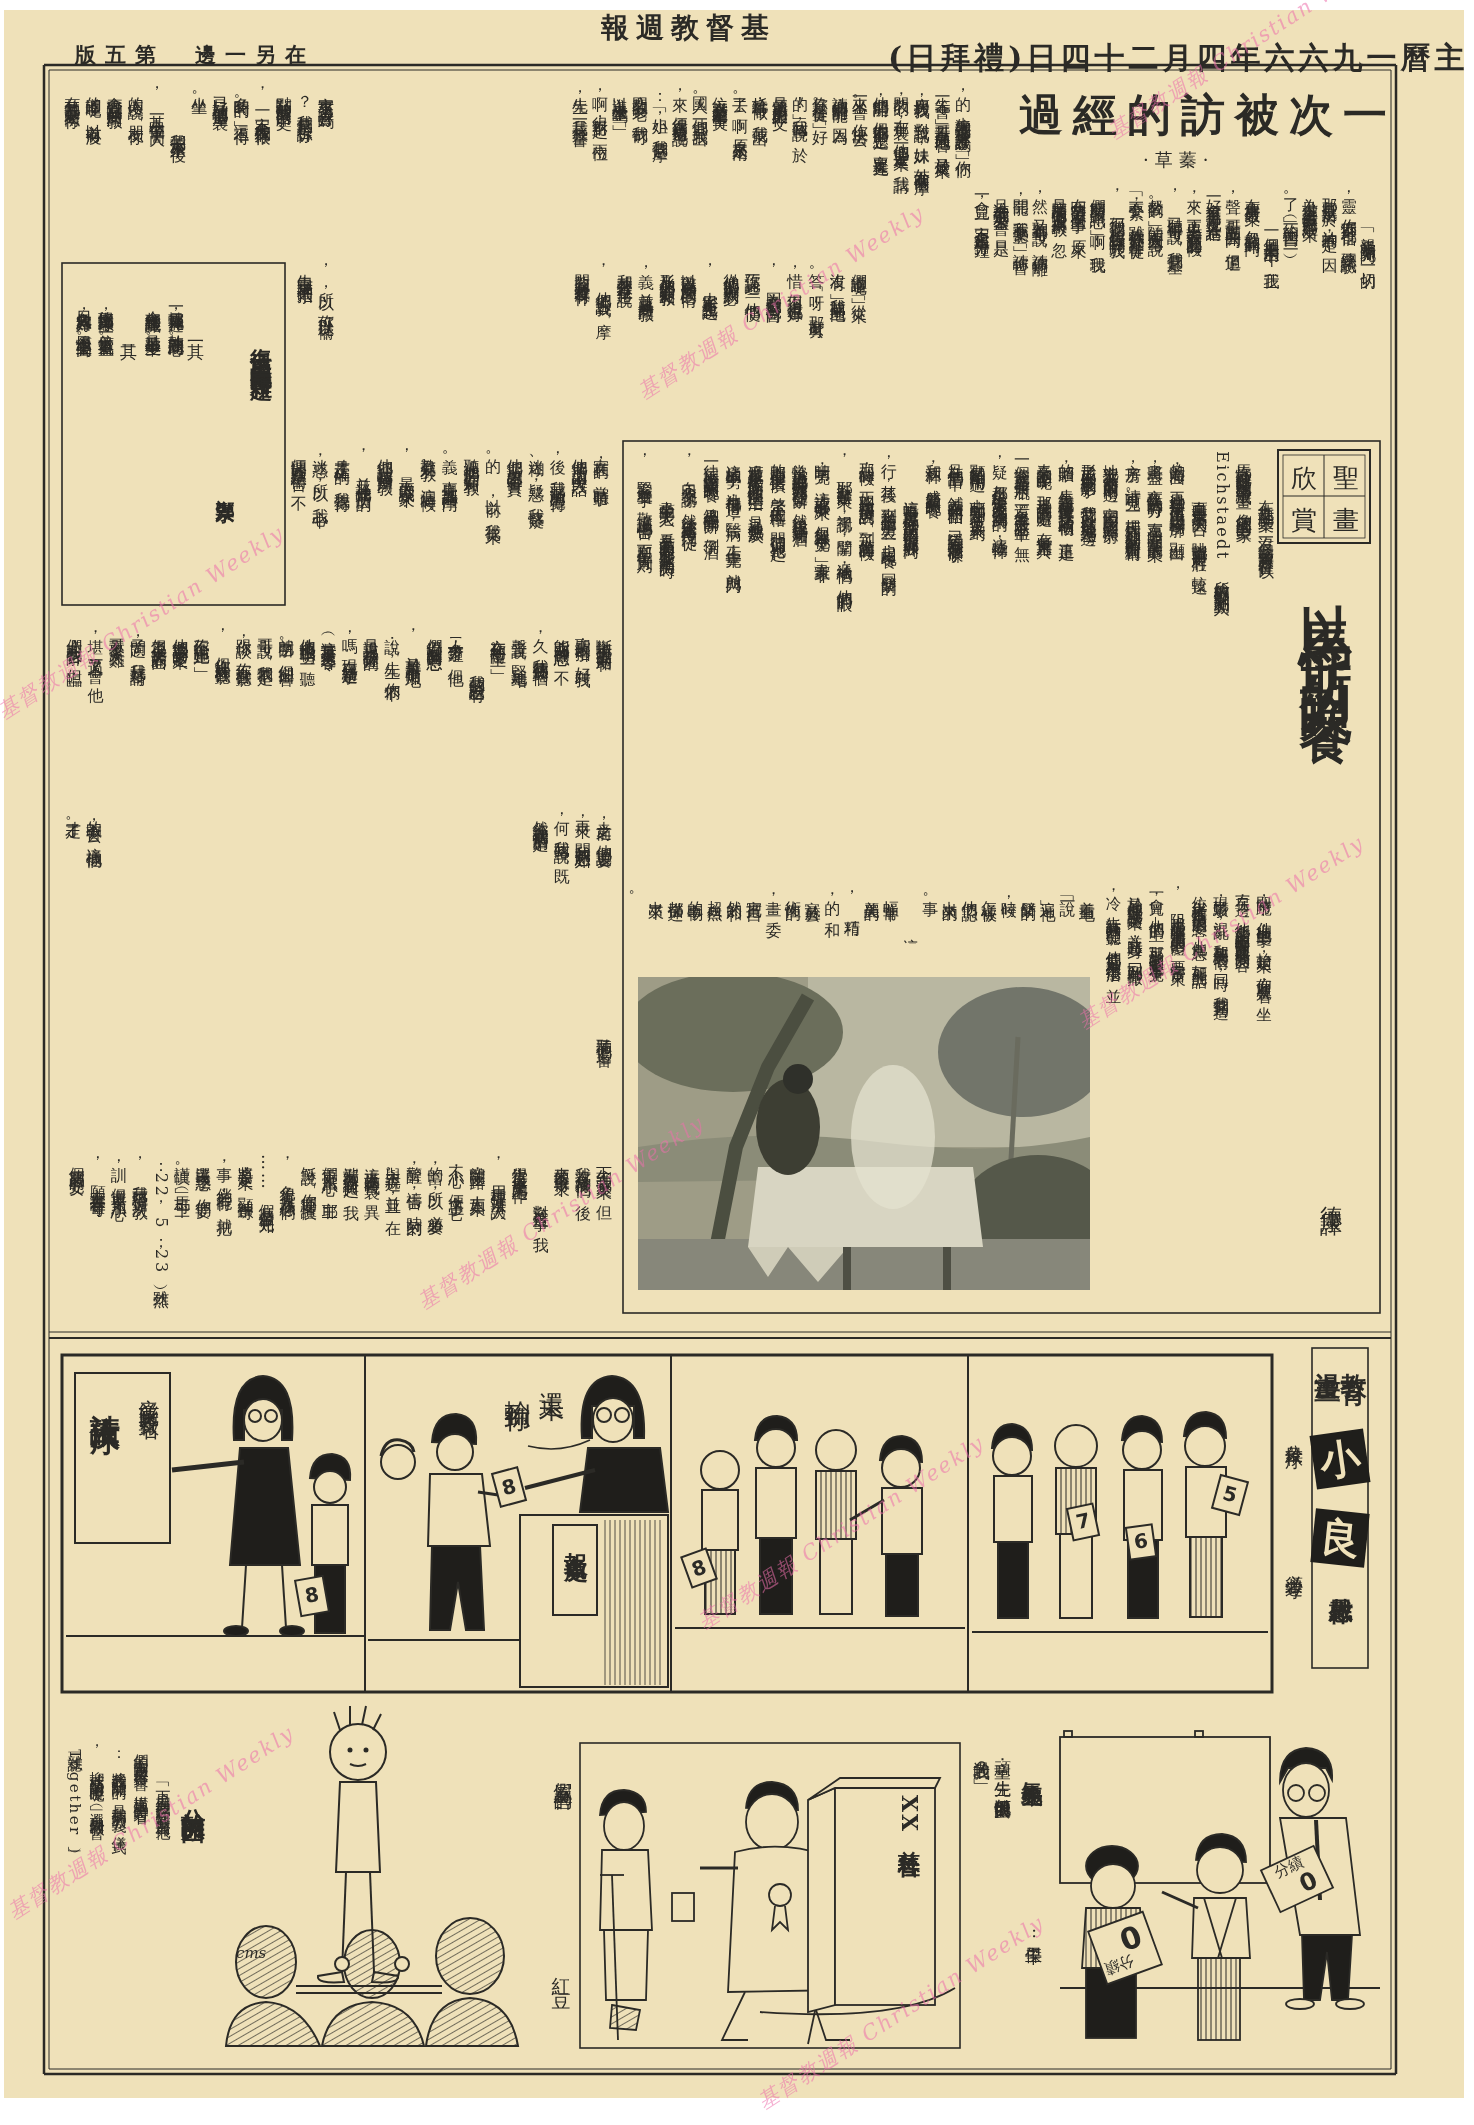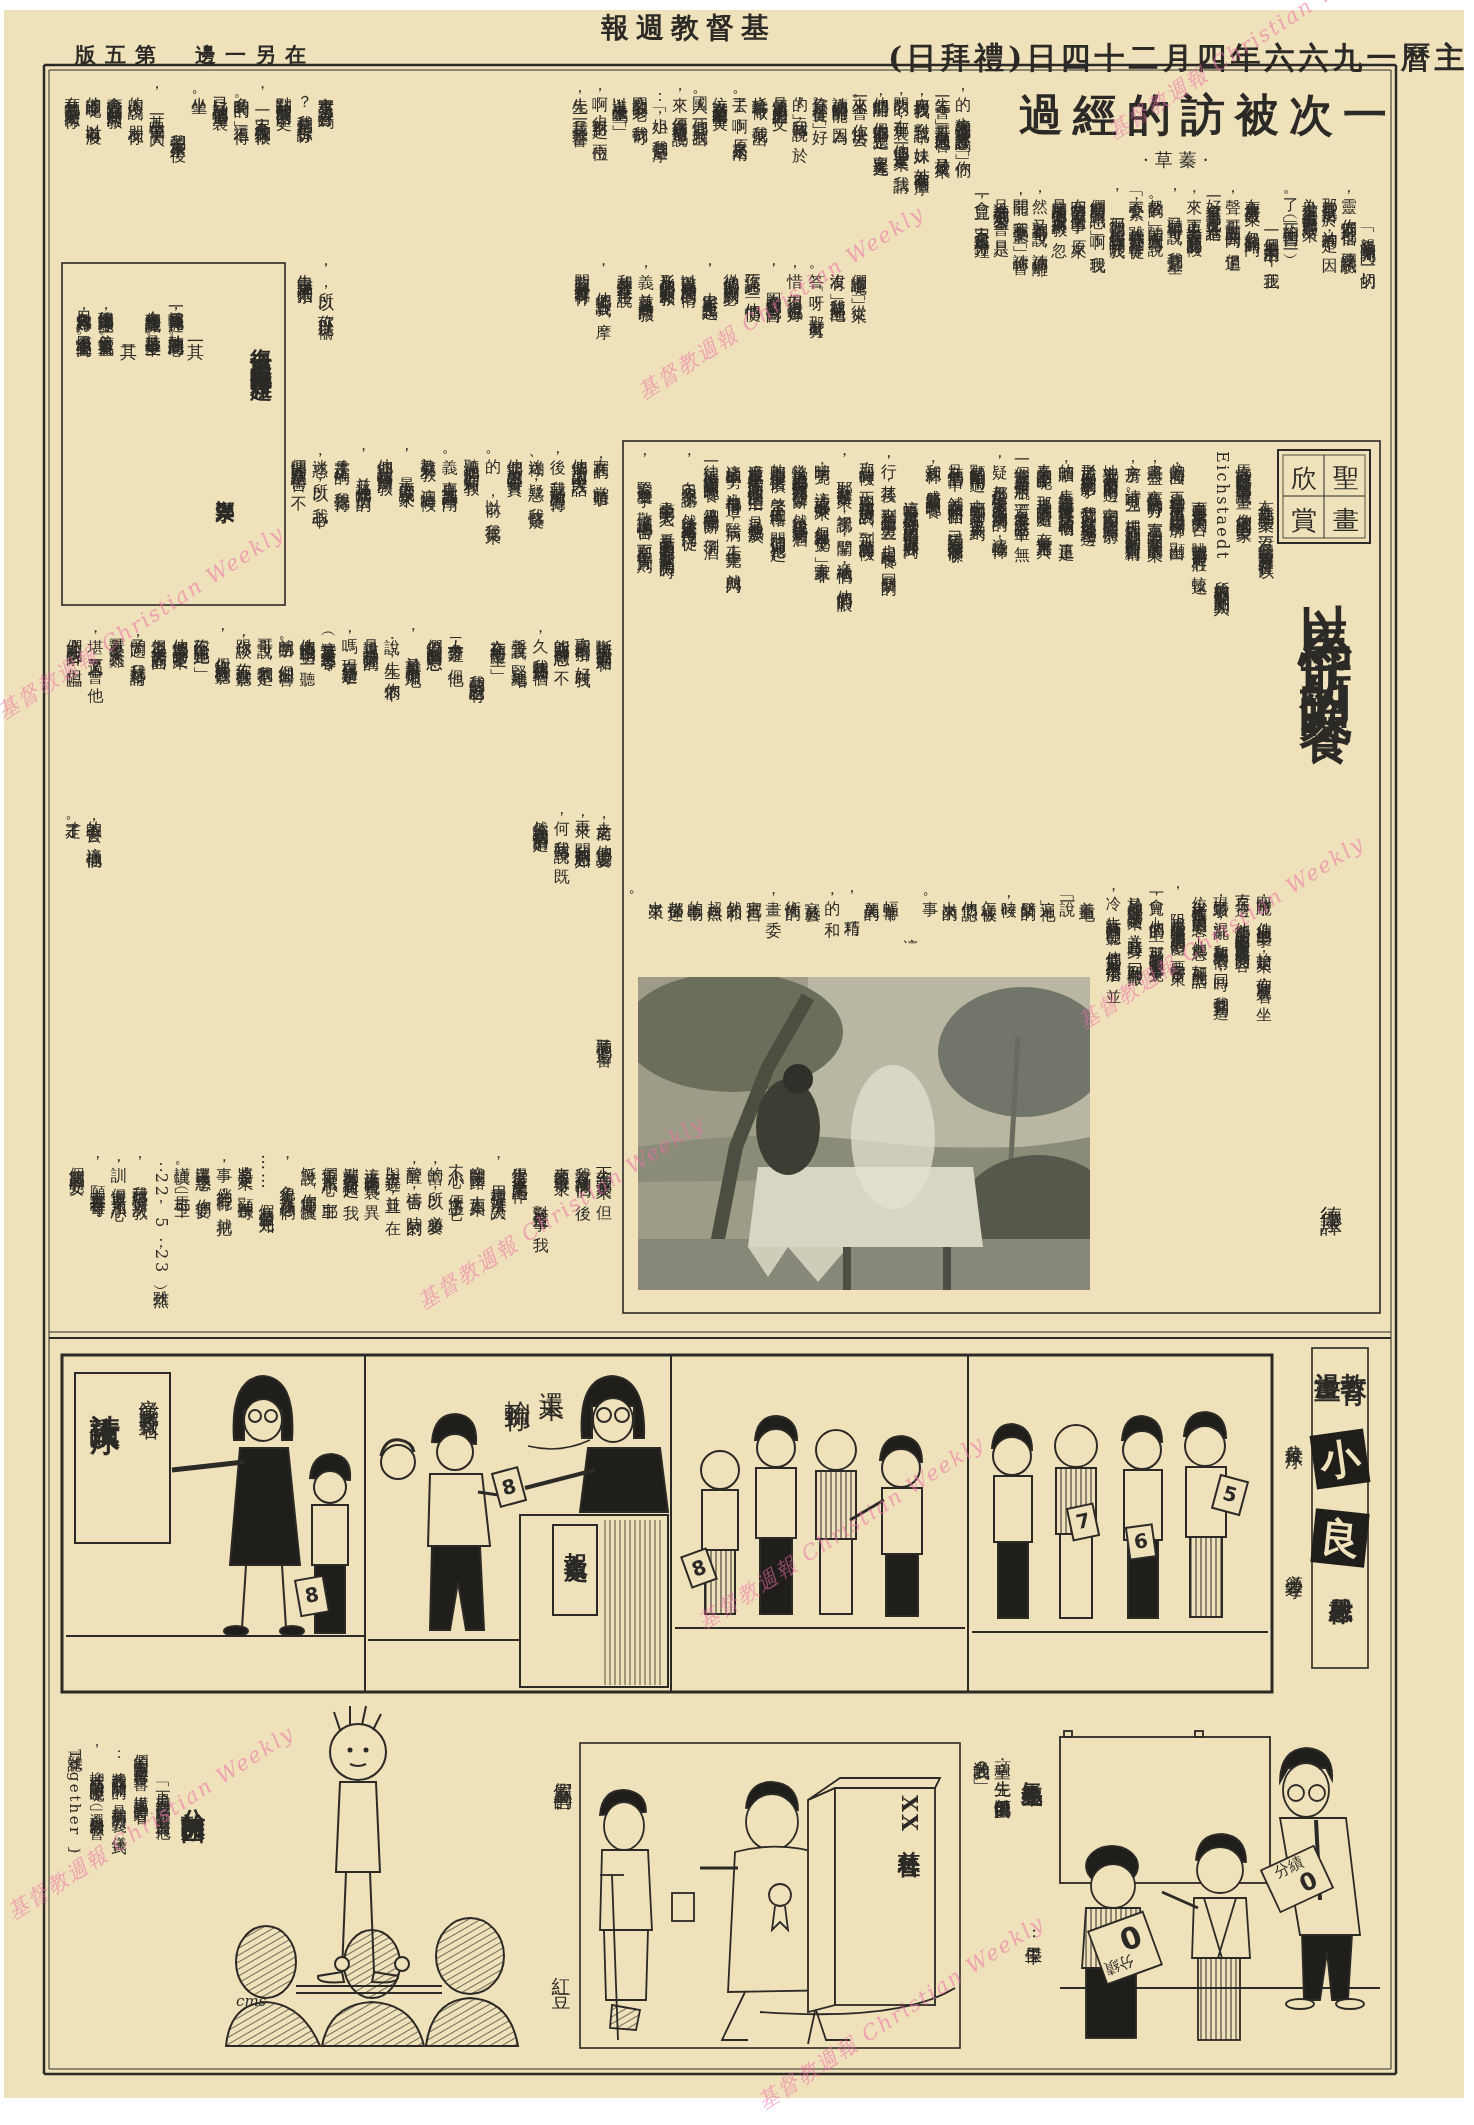--- a/index.html
+++ b/index.html
@@ -517,21 +517,21 @@
 <div class="card" style="left:1218px;top:1482px;transform:rotate(15deg);">5</div>
 
 <div class="abs vt bold" style="left:180px;top:1790px;font-size:24px;letter-spacing:3px;line-height:26px;">分離的原因</div>
 <div class="vblock" style="left:64px;top:1742px;width:110px;height:313px;--w:22px;font-size:15px;letter-spacing:2.4px;">
     <div class="col">　　「下星期日我們將往一間教會去與他</div>
     <div class="col">們的青年團契舉行聚會，橫過馬路時看看</div>
     <div class="col">：將我們分離開的，是我們的教義、儀式</div>
     <div class="col">，抑或交通的阻礙呢！」（選自外國教會</div>
     <div class="col">雜誌「Together」）</div>
   </div>
-<div class="abs" style="left:236px;top:1992px;font-size:15px;font-style:italic;">cms</div>
+<div class="abs" style="left:236px;top:1944px;font-size:15px;font-style:italic;">cms</div>
 
 <div class="abs vt" style="left:553px;top:1768px;font-size:19px;letter-spacing:2px;line-height:21px;">假冒為善的</div>
 <div class="abs vt" style="left:551px;top:1962px;font-size:19px;letter-spacing:16px;line-height:21px;">紅豆</div>
 <div class="abs vt bold" style="left:898px;top:1795px;font-size:22px;letter-spacing:2px;line-height:24px;">XX慈善社</div>
 
 <div class="abs vt bold" style="left:1021px;top:1766px;font-size:21px;letter-spacing:1px;line-height:22px;">氣壞先生</div>
 <div class="abs vt" style="left:993px;top:1748px;font-size:17px;letter-spacing:0.5px;line-height:19px;">頑童：「先生，何以他的零蛋大</div>
 <div class="abs vt" style="left:972px;top:1748px;font-size:17px;letter-spacing:0.5px;line-height:19px;">過我的？」</div>
 <div class="abs vt" style="left:1024px;top:1928px;font-size:17px;line-height:19px;">·千里傑·</div>
 <div class="abs" style="left:1274px;top:1858px;font-size:15px;transform:rotate(-25deg);">分績</div>

